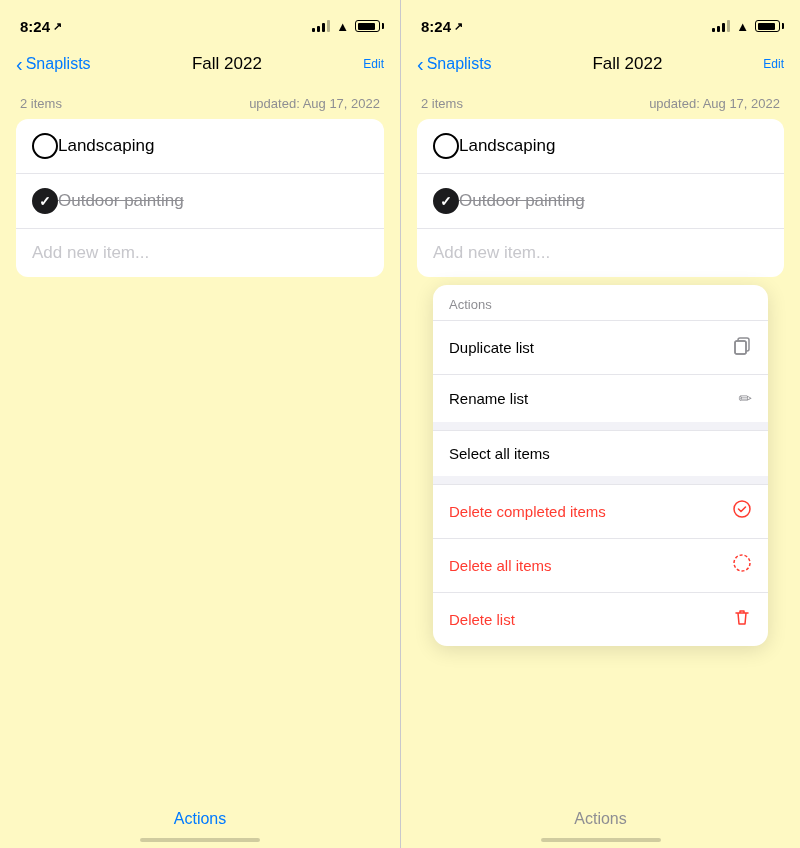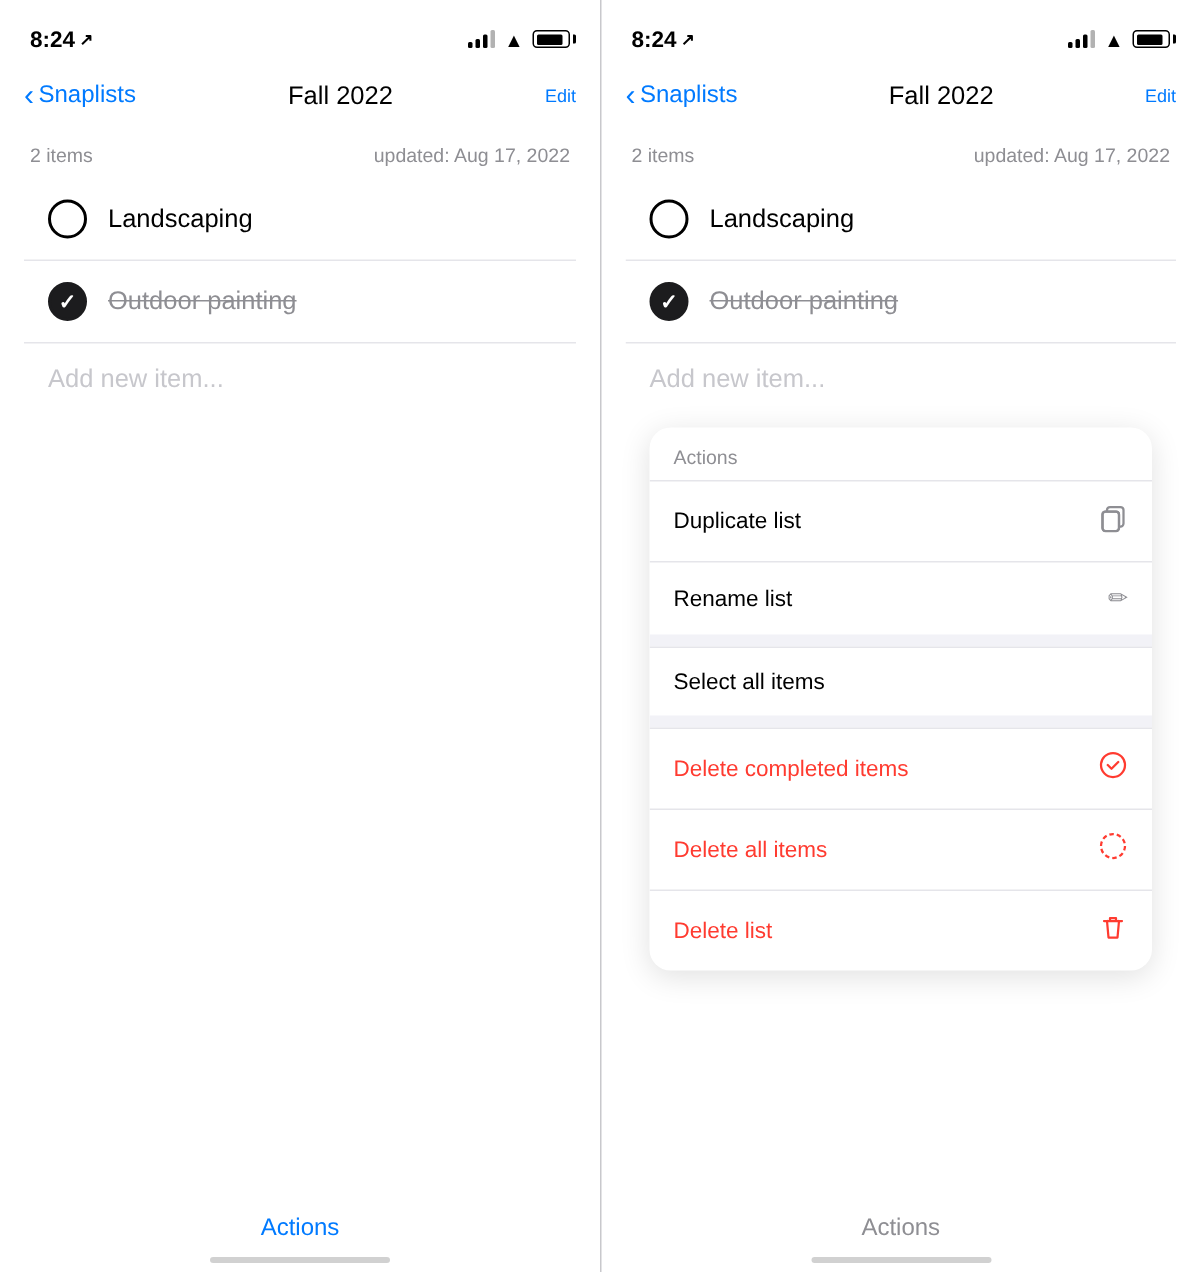--- a/index.html
+++ b/index.html
@@ -9,21 +9,21 @@
       display: flex;
       flex-direction: row;
       font-family: -apple-system, 'Helvetica Neue', Arial, sans-serif;
       background: #e5e5ea;
       overflow: hidden;
     }
 
     .phone-panel {
       width: 400px;
       height: 848px;
-      background: #ffffff;
+      background: #fef9c3;
       display: flex;
       flex-direction: column;
       position: relative;
     }
 
     .phone-panel + .phone-panel {
       border-left: 1px solid #c8c8cc;
     }
 
     
@@ -142,21 +142,20 @@
       border-radius: 12px;
       padding: 0;
       overflow: hidden;
     }
 
     .list-item {
       display: flex;
       align-items: center;
       padding: 14px 16px;
       border-bottom: 1px solid #e5e5ea;
-      gap: 14px;
     }
 
     .list-item:last-of-type {
       border-bottom: none;
     }
 
     .checkbox {
       width: 26px;
       height: 26px;
       border-radius: 50%;

